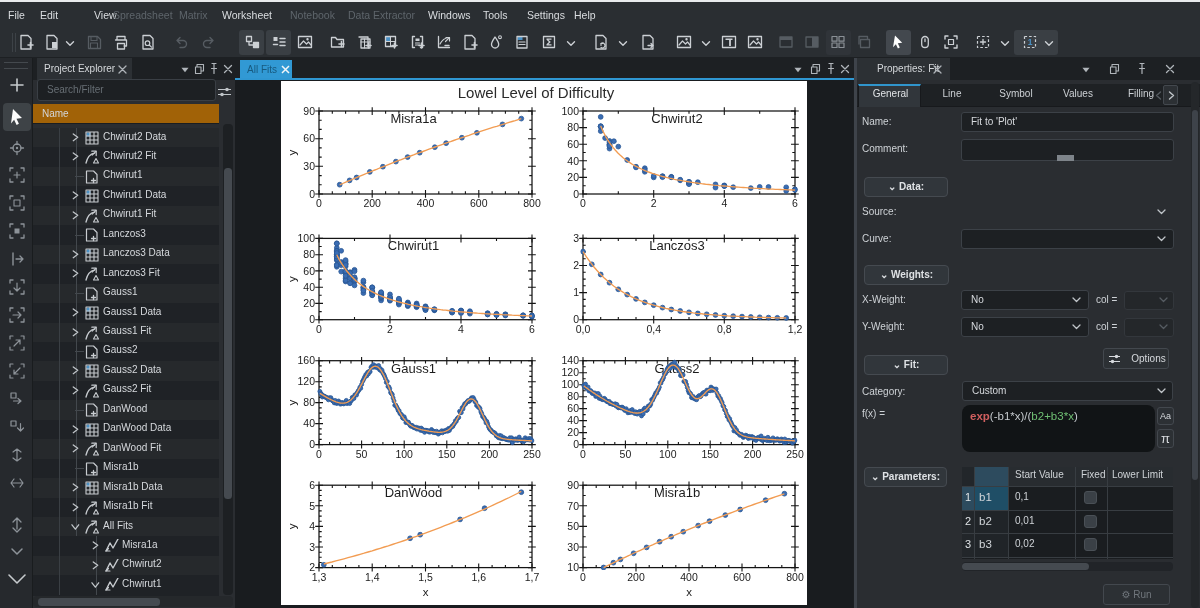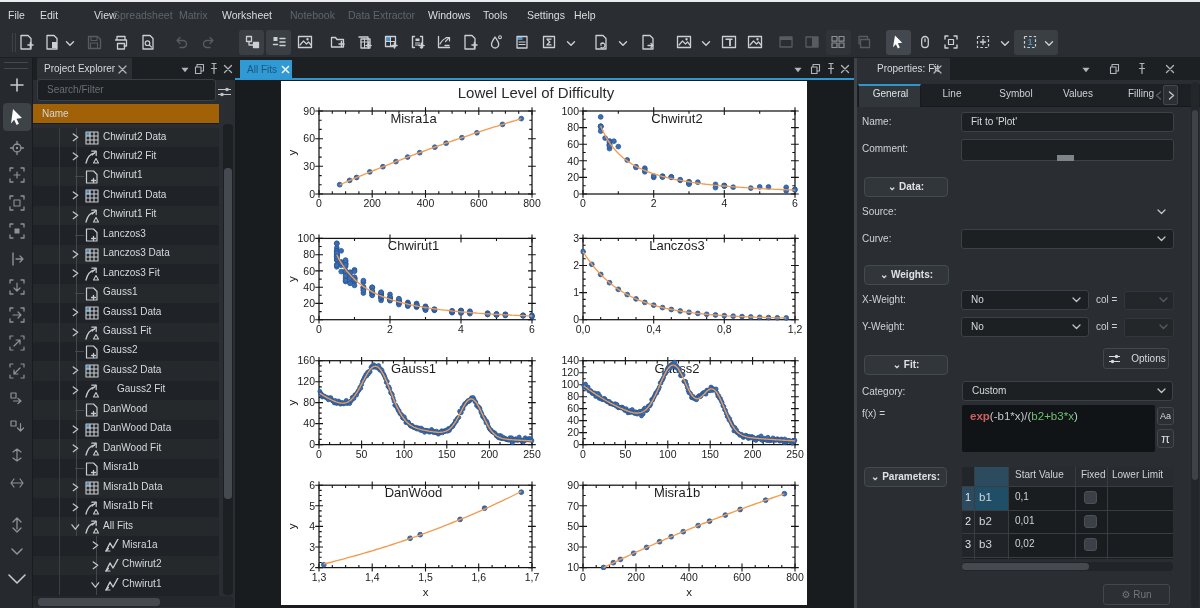--- a/index.html
+++ b/index.html
@@ -471,21 +471,21 @@
         <span class="tlabel" style="left:70px;top:235.9px">Gauss2 Data</span>
         <svg class="ic" style="left:38px;top:257.85px" width="9" height="9" viewBox="0 0 9 10">
           <path d="M2 1l5 3.8L2 8.6" fill="none" stroke="#c0c5c9" stroke-width="1.4" stroke-linejoin="round" stroke-linecap="round"></path>
         </svg>
         <svg class="ic" style="left:52px;top:255.85px" width="15" height="14" viewBox="0 0 15 14">
           <path d="M1 13C2.5 7 5 4 9.5 3.2" fill="none" stroke="#c8ccd0" stroke-width="1.3" stroke-linejoin="round" stroke-linecap="round"></path>
           <path d="M6.8 1.2h4.4v4.4" fill="none" stroke="#c8ccd0" stroke-width="1.2" stroke-linejoin="round" stroke-linecap="round"></path>
           <path d="M11 1.4L7.2 5.2" fill="none" stroke="#c8ccd0" stroke-width="1.1" stroke-linejoin="round" stroke-linecap="round"></path>
           <path d="M8.5 13l2.5-4.5 2.5 4.5z" fill="none" stroke="#c8ccd0" stroke-width="1.1" stroke-linejoin="round" stroke-linecap="round"></path>
         </svg>
-        <span class="tlabel" style="left:84px;top:255.3px">Gauss2 Fit</span>
+        <span class="tlabel" style="left:70px;top:255.3px">Gauss2 Fit</span>
         <div class="abs" style="left:42px;top:281.8px;width:9px;height:1px;background:#43484d"></div>
         <svg class="ic" style="left:52px;top:275.3px" width="13" height="14" viewBox="0 0 13 14">
           <path d="M1.5 1h7l3.5 3.5V13h-10.5z" fill="none" stroke="#c8ccd0" stroke-width="1.2" stroke-linejoin="round" stroke-linecap="round"></path>
           <path d="M6.5 10.5h4M8.5 8.5v4" fill="none" stroke="#c8ccd0" stroke-width="1.3" stroke-linejoin="round" stroke-linecap="round"></path>
         </svg>
         <span class="tlabel" style="left:70px;top:274.8px">DanWood</span>
         <svg class="ic" style="left:38px;top:296.75px" width="9" height="9" viewBox="0 0 9 10">
           <path d="M2 1l5 3.8L2 8.6" fill="none" stroke="#c0c5c9" stroke-width="1.4" stroke-linejoin="round" stroke-linecap="round"></path>
         </svg>
         <svg class="ic" style="left:52px;top:294.75px" width="14" height="14" viewBox="0 0 14 14">
@@ -1632,21 +1632,21 @@
         <path d="M0.5 2.5h10M0.5 7.5h10" fill="none" stroke="#d6d9dd" stroke-width="1.2" stroke-linejoin="round" stroke-linecap="round"></path>
         <path d="M7.5 2.5m-1.7 0a1.7 1.7 0 1 0 3.4 0a1.7 1.7 0 1 0-3.4 0" fill="#d6d9dd"></path>
         <path d="M3.5 7.5m-1.7 0a1.7 1.7 0 1 0 3.4 0a1.7 1.7 0 1 0-3.4 0" fill="#d6d9dd"></path>
       </svg>
       <span class="plabel" style="left:5px;top:328px">Category:</span>
       <div class="combo" style="left:105px;top:323px;width:211px;height:20px;line-height:18px;padding-left:9px">Custom</div>
       <svg class="ic" style="left:300px;top:330px" width="9" height="6" viewBox="0 0 9 6">
         <path d="M1 1l3.5 3.5L8 1" fill="none" stroke="#c0c5c9" stroke-width="1.3" stroke-linejoin="round" stroke-linecap="round"></path>
       </svg>
       <span class="plabel" style="left:5px;top:350px">f(x) =</span>
-      <div class="abs" style="left:105px;top:347px;width:193px;height:47px;background:#111416;border-radius:2px">
+      <div class="abs" style="left:105px;top:347px;width:193px;height:47px;background:#111416;border-radius:8px">
         <span style="position:absolute;left:8px;top:5px;font-size:11.5px;white-space:nowrap"><span style="color:#d05f5f;font-weight:bold">exp</span><span style="color:#c4c9cd">(-b1*x)/(</span><span style="color:#6fbf73">b2+b3*x</span><span style="color:#c4c9cd">)</span></span>
       </div>
       <div class="btn" style="left:300px;top:349px;width:17px;height:18px;line-height:16px;font-size:9px">Aa</div>
       <div class="btn" style="left:300px;top:371px;width:17px;height:19px;line-height:17px;font-size:13px">π</div>
       <div class="gbox" style="left:7px;top:409px;width:83px;height:20px;line-height:18px">⌄ Parameters:</div>
       <div class="abs" style="left:105px;top:409px;width:211px;height:92px;background:#1a1d20"></div>
       <div class="abs" style="left:105px;top:409px;width:12px;height:19px;background:#22262a"></div>
       <div class="abs" style="left:117px;top:409px;width:34px;height:19px;background:#2d4b5e"></div>
       <div class="abs" style="left:151px;top:409px;width:67px;height:19px;background:#282c30"></div>
       <div class="abs" style="left:218px;top:409px;width:32px;height:19px;background:#282c30"></div>

